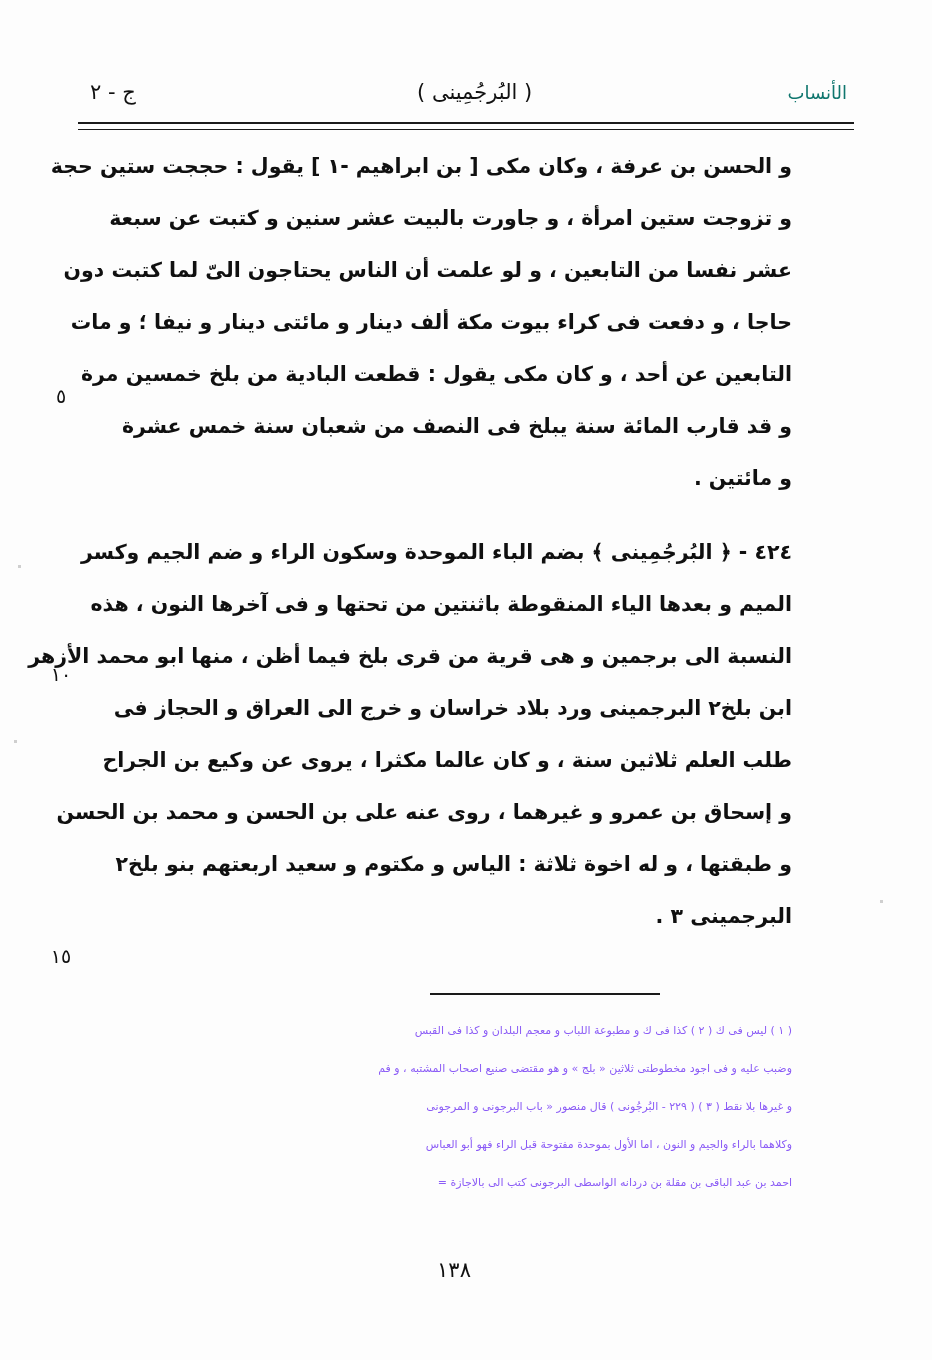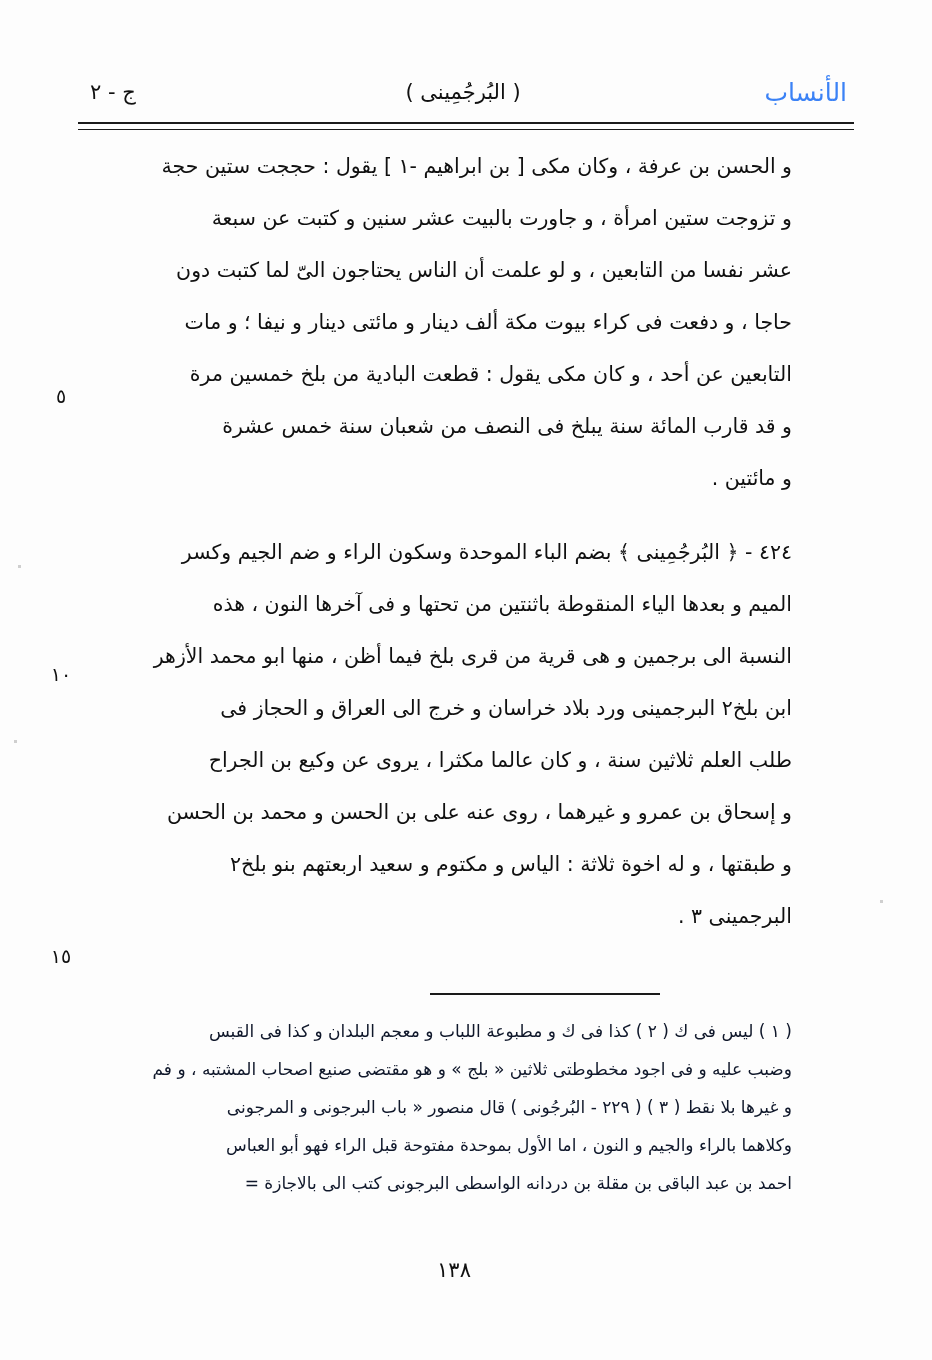--- a/index.html
+++ b/index.html
@@ -30,24 +30,24 @@
     left: 90px;
     right: 85px;
     height: 40px;
     display: flex;
     flex-direction: row;
     align-items: center;
     justify-content: space-between;
     direction: rtl;
   }
   .header .hdr-item {
-    font-size: 25px;
+    font-size: 18px;
     letter-spacing: 0.5px;
     white-space: nowrap;
-    color: #3b82f6;
+    color: #0f766e;
   }
   .header .hdr-center {
     font-size: 21px;
     white-space: nowrap;
     margin-left: 26px;
   }
   .header .hdr-left {
     font-size: 21px;
     white-space: nowrap;
     letter-spacing: 2px;
@@ -65,20 +65,21 @@
   }
 
   
   .body {
     position: absolute;
     top: 140px;
     left: 92px;
     width: 700px;
     direction: rtl;
     text-align: justify;
+    font-weight: bold;
   }
   .para {
     margin: 0 0 0 0;
   }
   .line {
     font-size: 20.5px;
     line-height: 52px;
     white-space: nowrap;
     color: #101010;
   }
@@ -111,24 +112,24 @@
   
   .footnotes {
     position: absolute;
     top: 1012px;
     left: 92px;
     width: 700px;
     direction: rtl;
     text-align: justify;
   }
   .fline {
-    font-size: 17px;
+    font-size: 11px;
     line-height: 38px;
     white-space: nowrap;
-    color: #0f172a;
+    color: #8b5cf6;
   }
   .fline.j {
     display: flex;
     justify-content: space-between;
   }
 
   
   .pagenum {
     position: absolute;
     top: 1258px;

